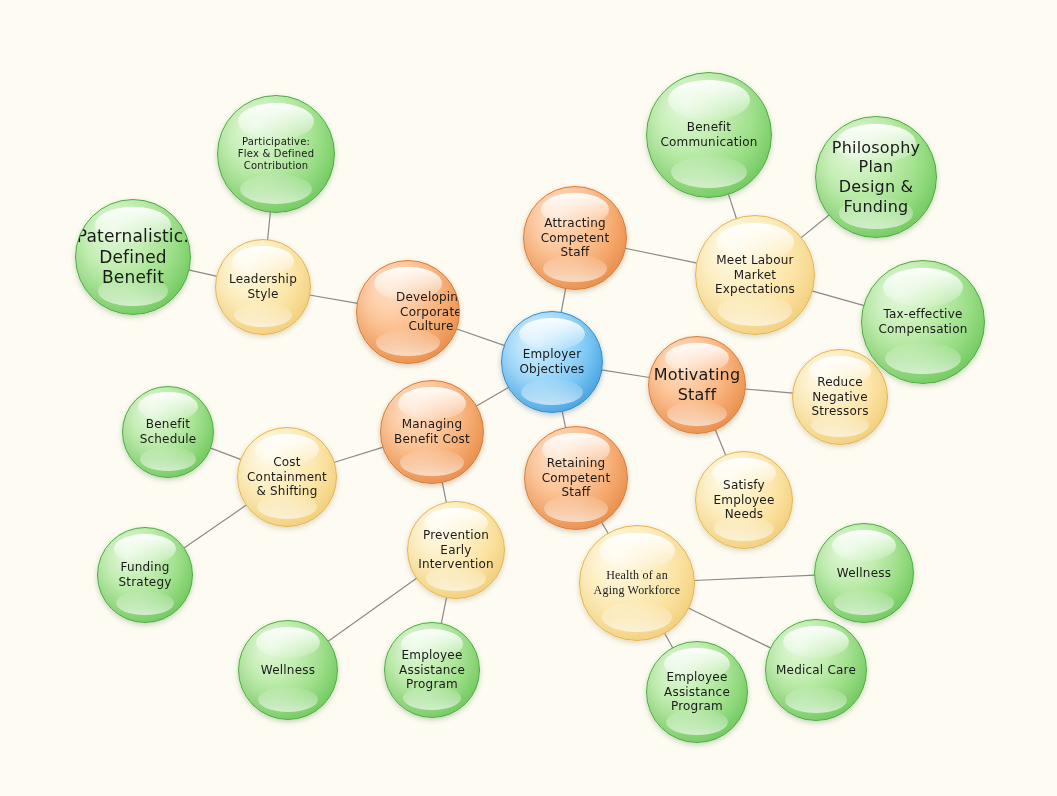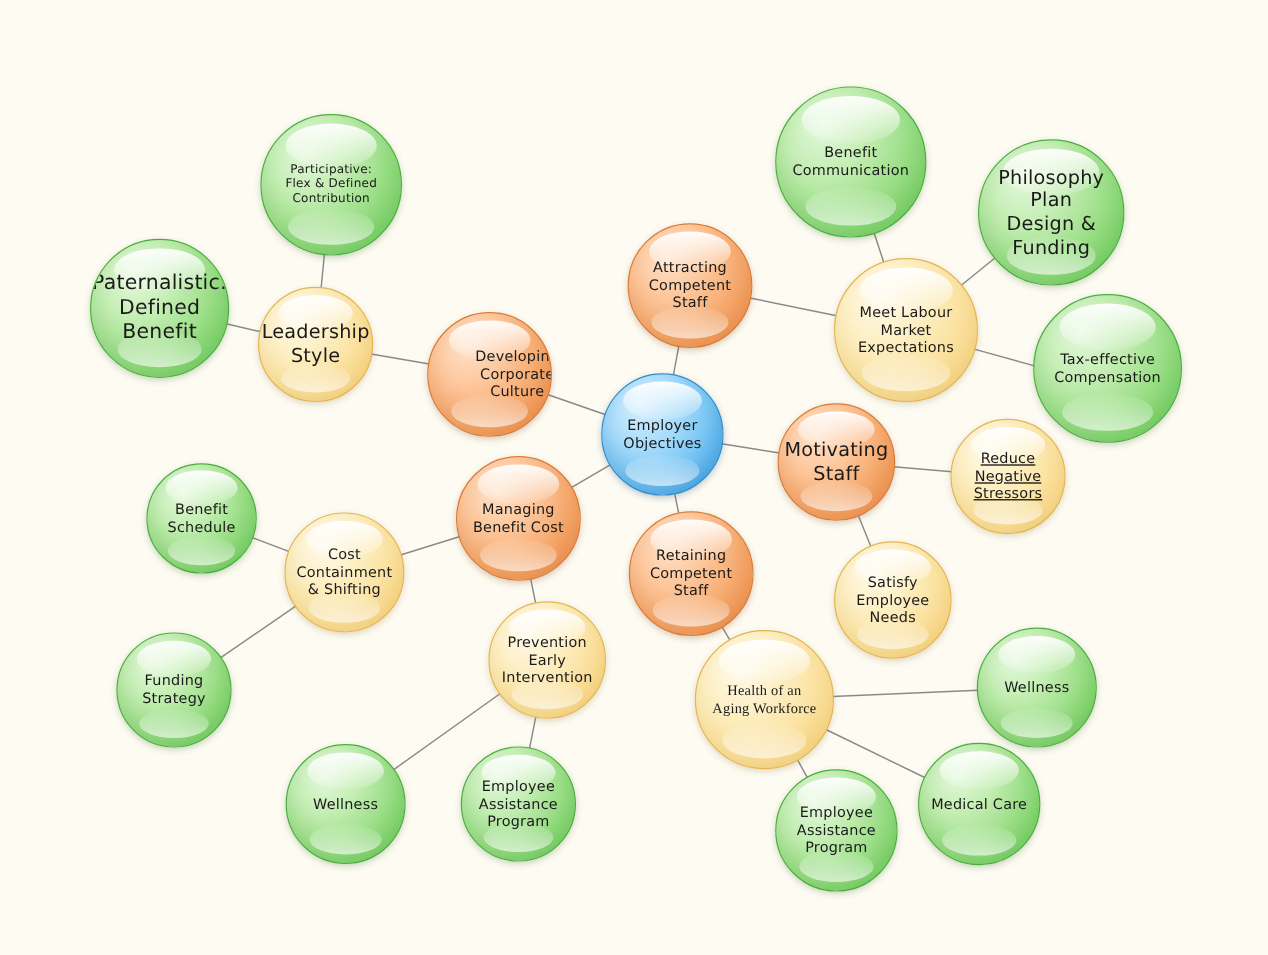--- a/index.html
+++ b/index.html
@@ -149,21 +149,21 @@
       <div class="node orange" style="left: 524px; top: 426px; width: 104px; height: 104px;">
         <div class="label" style="font-size: 12px;">Retaining
 Competent
 Staff</div>
       </div>
       <div class="node orange" style="left: 648px; top: 336px; width: 98px; height: 98px;">
         <div class="label" style="font-size: 16px;">Motivating
 Staff</div>
       </div>
       <div class="node yellow" style="left: 215px; top: 239px; width: 96px; height: 96px;">
-        <div class="label" style="font-size: 16px;">Leadership
+        <div class="label" style="font-size: 12px;">Leadership
 Style</div>
       </div>
       <div class="node yellow" style="left: 237px; top: 427px; width: 100px; height: 100px;">
         <div class="label" style="font-size: 12px;">Cost
 Containment
 &amp; Shifting</div>
       </div>
       <div class="node yellow" style="left: 407px; top: 501px; width: 98px; height: 98px;">
         <div class="label" style="font-size: 12px;">Prevention
 Early
@@ -171,21 +171,21 @@
       </div>
       <div class="node yellow" style="left: 579px; top: 525px; width: 116px; height: 116px; font-family: Liberation Serif, serif;">
         <div class="label" style="font-size: 12px;">Health of an
 Aging Workforce</div>
       </div>
       <div class="node yellow" style="left: 695px; top: 451px; width: 98px; height: 98px;">
         <div class="label" style="font-size: 12px;">Satisfy
 Employee
 Needs</div>
       </div>
-      <div class="node yellow" style="left: 792px; top: 349px; width: 96px; height: 96px; text-decoration: underline;">
+      <div class="node yellow" style="left: 792px; top: 349px; width: 96px; height: 96px;">
         <div class="label" style="font-size: 12px;">Reduce
 Negative
 Stressors</div>
       </div>
       <div class="node yellow" style="left: 695px; top: 215px; width: 120px; height: 120px;">
         <div class="label" style="font-size: 12px;">Meet Labour
 Market
 Expectations</div>
       </div>
       <div class="node green" style="left: 217px; top: 95px; width: 118px; height: 118px;">
@@ -226,18 +226,18 @@
       </div>
       <div class="node green" style="left: 646px; top: 72px; width: 126px; height: 126px;">
         <div class="label" style="font-size: 12px;">Benefit
 Communication</div>
       </div>
       <div class="node green" style="left: 815px; top: 116px; width: 122px; height: 122px;">
         <div class="label" style="font-size: 16px;">Philosophy Plan
 Design &amp;
 Funding</div>
       </div>
-      <div class="node green" style="left: 861px; top: 245px; width: 124px; height: 124px; text-align: center;">
+      <div class="node green" style="left: 861px; top: 260px; width: 124px; height: 124px; text-align: center;">
         <div class="label" style="font-size: 12px;">Tax-effective
 Compensation</div>
       </div>
     </div>
 </div>
 
 </body></html>

